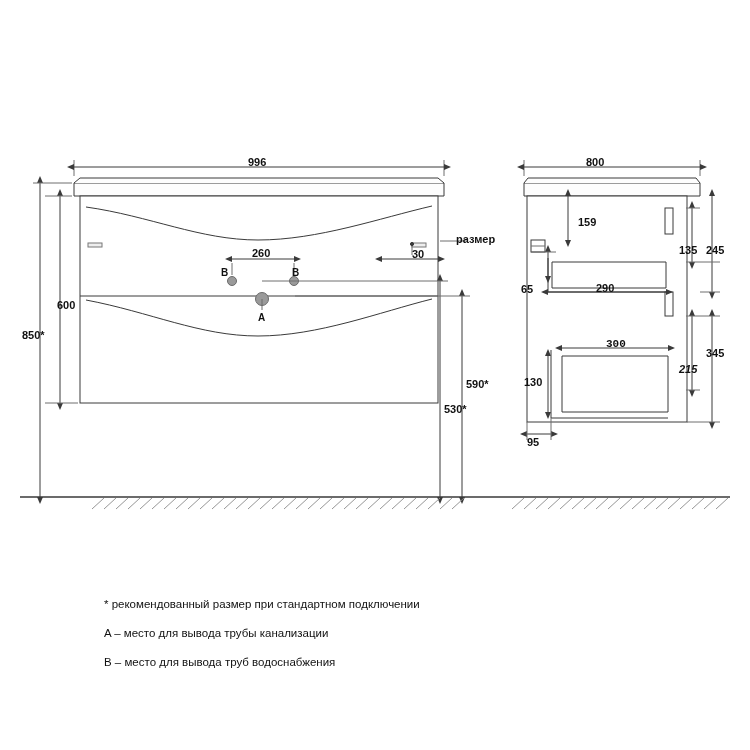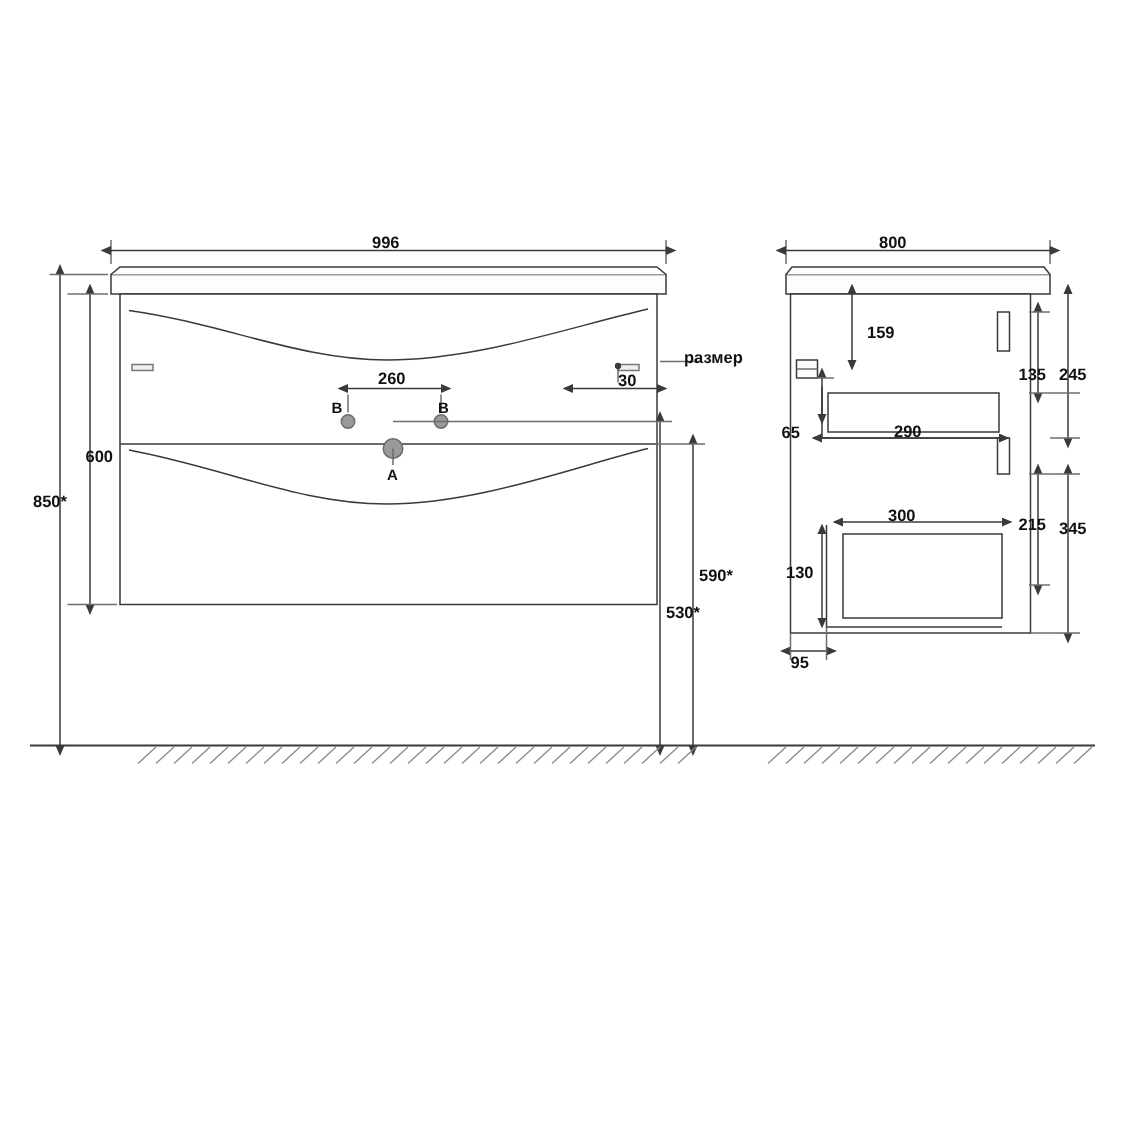--- a/index.html
+++ b/index.html
@@ -212,20 +212,25 @@
   <div class="lbl b" style="left:456px; top:234px;">размер</div>
   <div class="lbl b" style="left:466px; top:379px;">590*</div>
   <div class="lbl b" style="left:444px; top:404px;">530*</div>
 
   <div class="lbl b" style="left:586px; top:157px;">800</div>
   <div class="lbl b" style="left:578px; top:217px;">159</div>
   <div class="lbl b" style="left:521px; top:260px;margin-top:24px;">65</div>
   <div class="lbl b" style="left:679px; top:245px;">135</div>
   <div class="lbl b" style="left:706px; top:245px;">245</div>
   <div class="lbl b" style="left:596px; top:283px;">290</div>
-  <div class="lbl b" style="left:592px; top:339px;">300</div>
+  <div class="lbl b" style="left:606px; top:339px;font-family:Liberation Mono, monospace;">300</div>
   <div class="lbl b" style="left:524px; top:377px;">130</div>
-  <div class="lbl b" style="left:679px; top:345px;">215</div>
+  <div class="lbl b" style="left:679px; top:364px;font-style:italic;">215</div>
   <div class="lbl b" style="left:706px; top:348px;">345</div>
   <div class="lbl b" style="left:527px; top:437px;">95</div>
 
+  <div class="notes">
+    <div>* рекомендованный размер при стандартном подключении</div>
+    <div>A – место для вывода трубы канализации</div>
+    <div>B – место для вывода труб водоснабжения</div>
+  </div>
 
 </div>
 
 </body></html>

